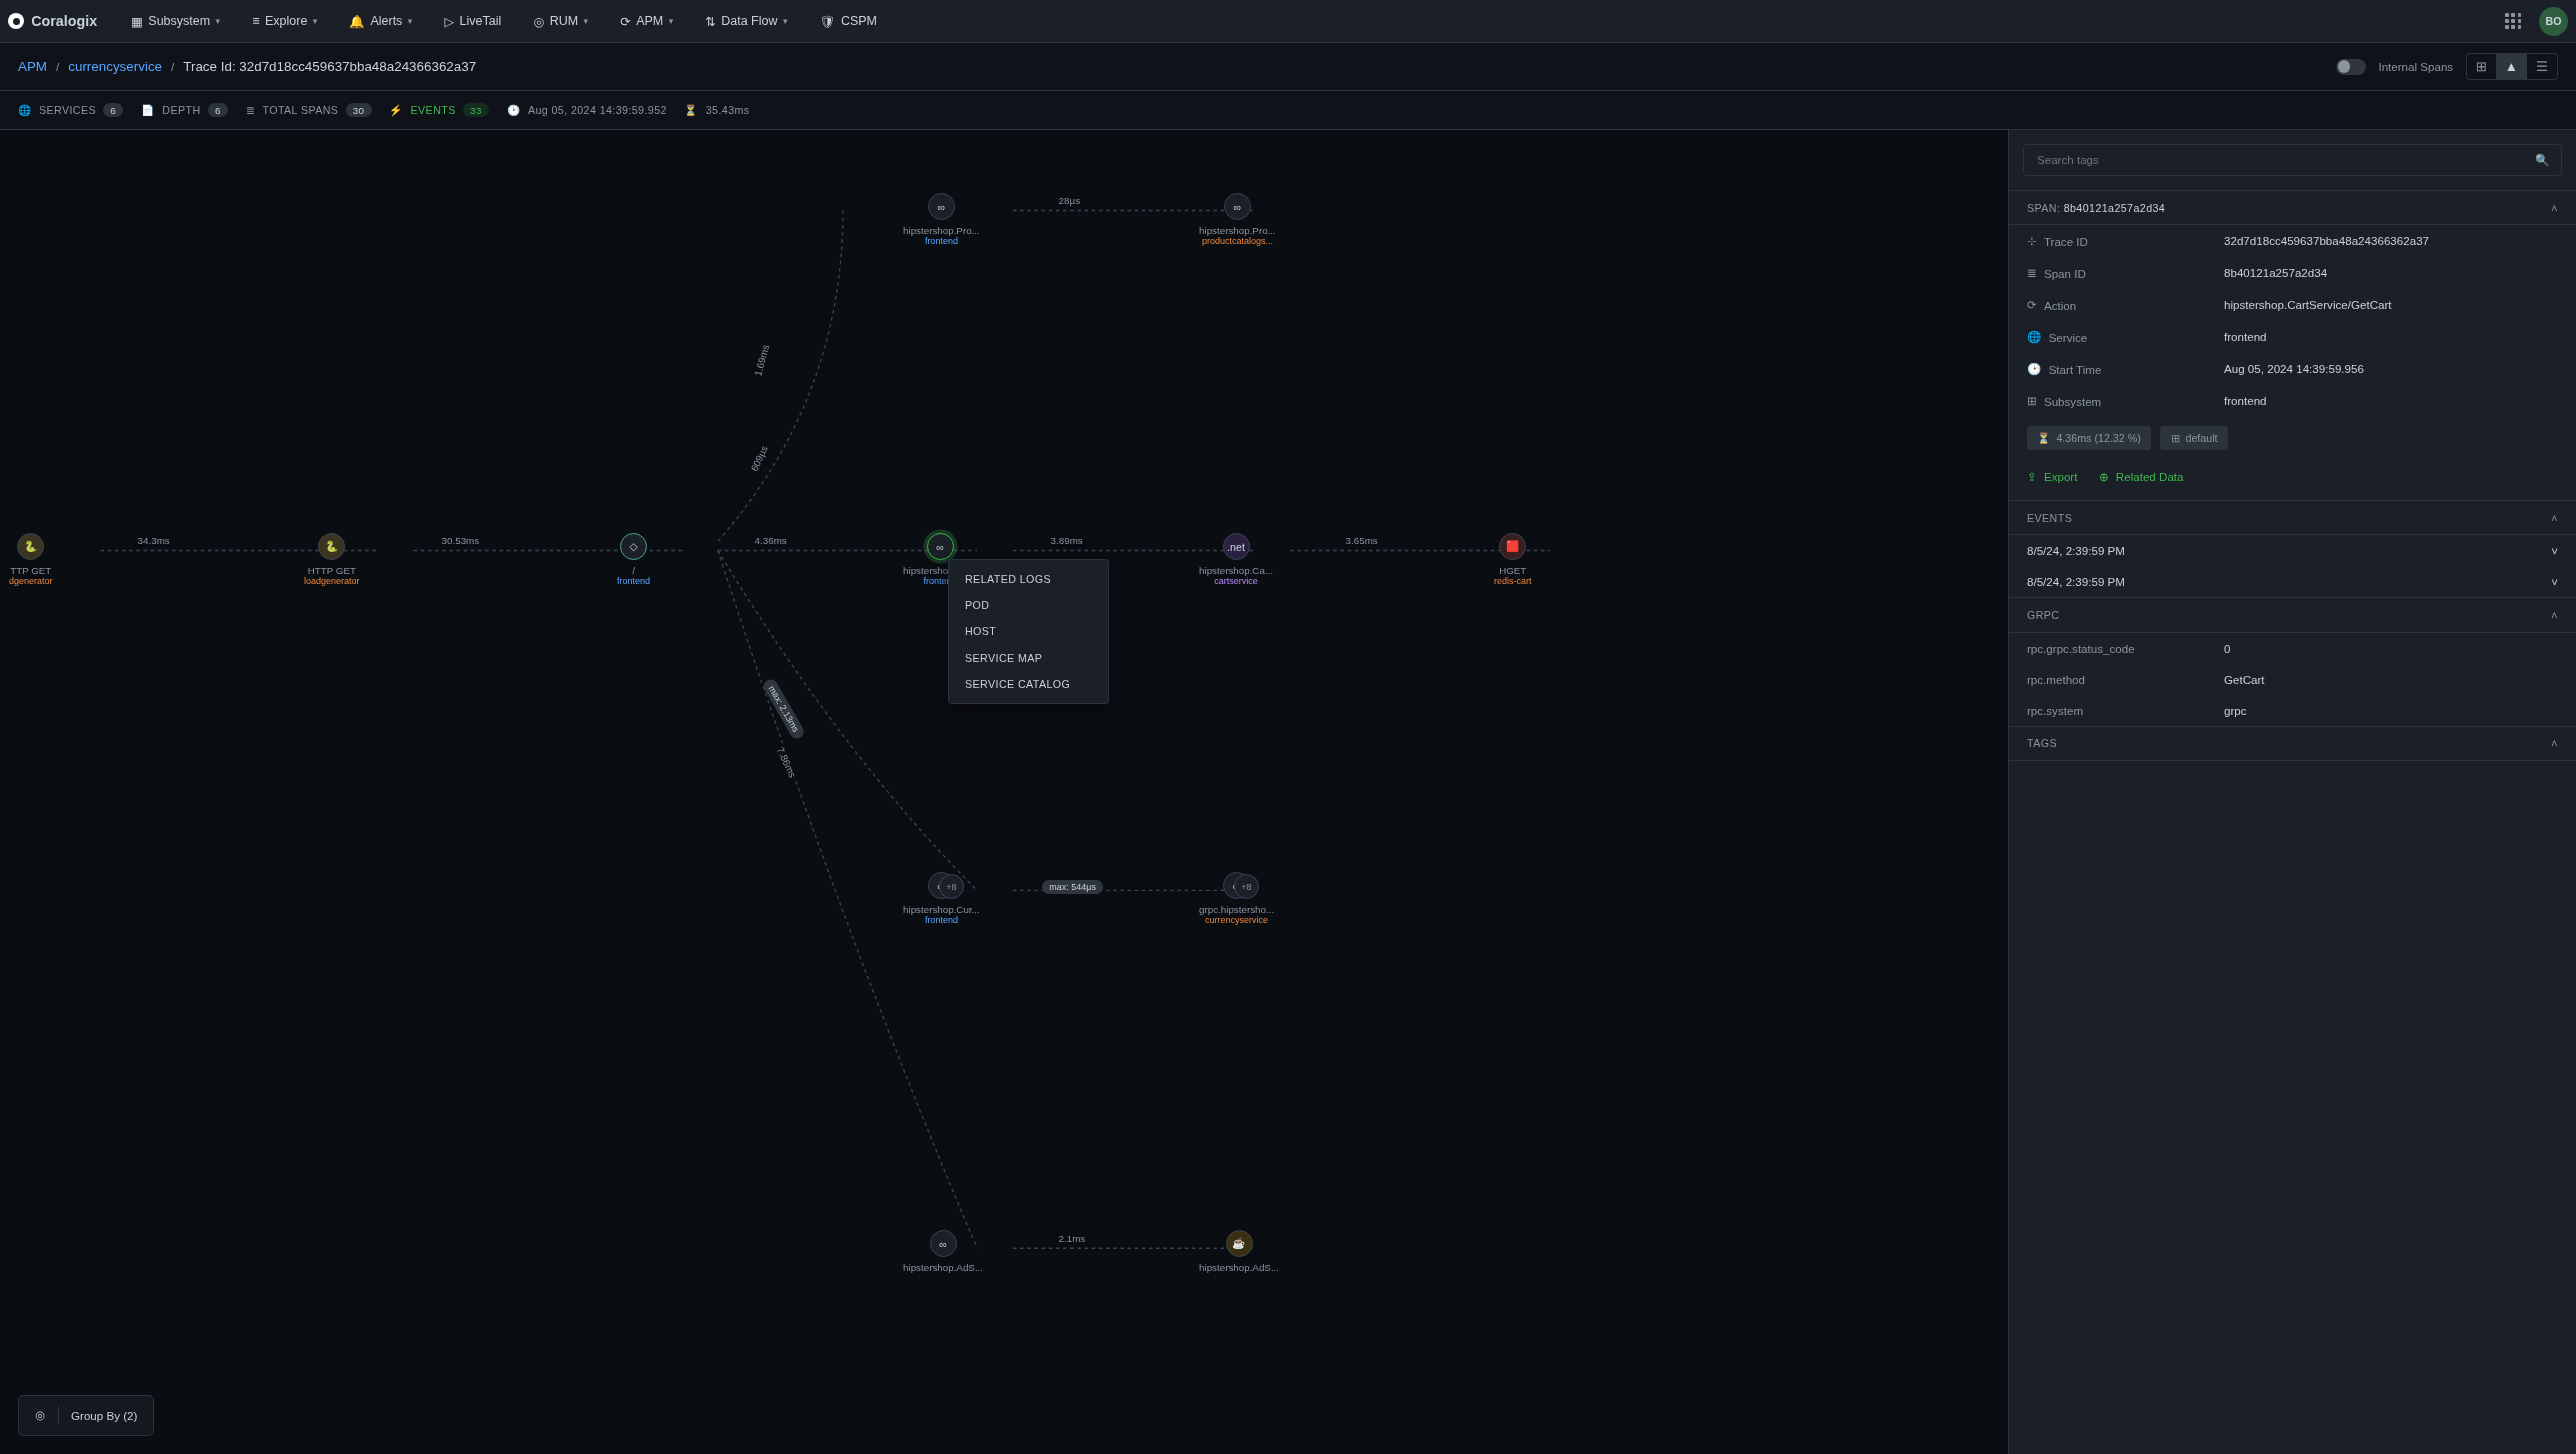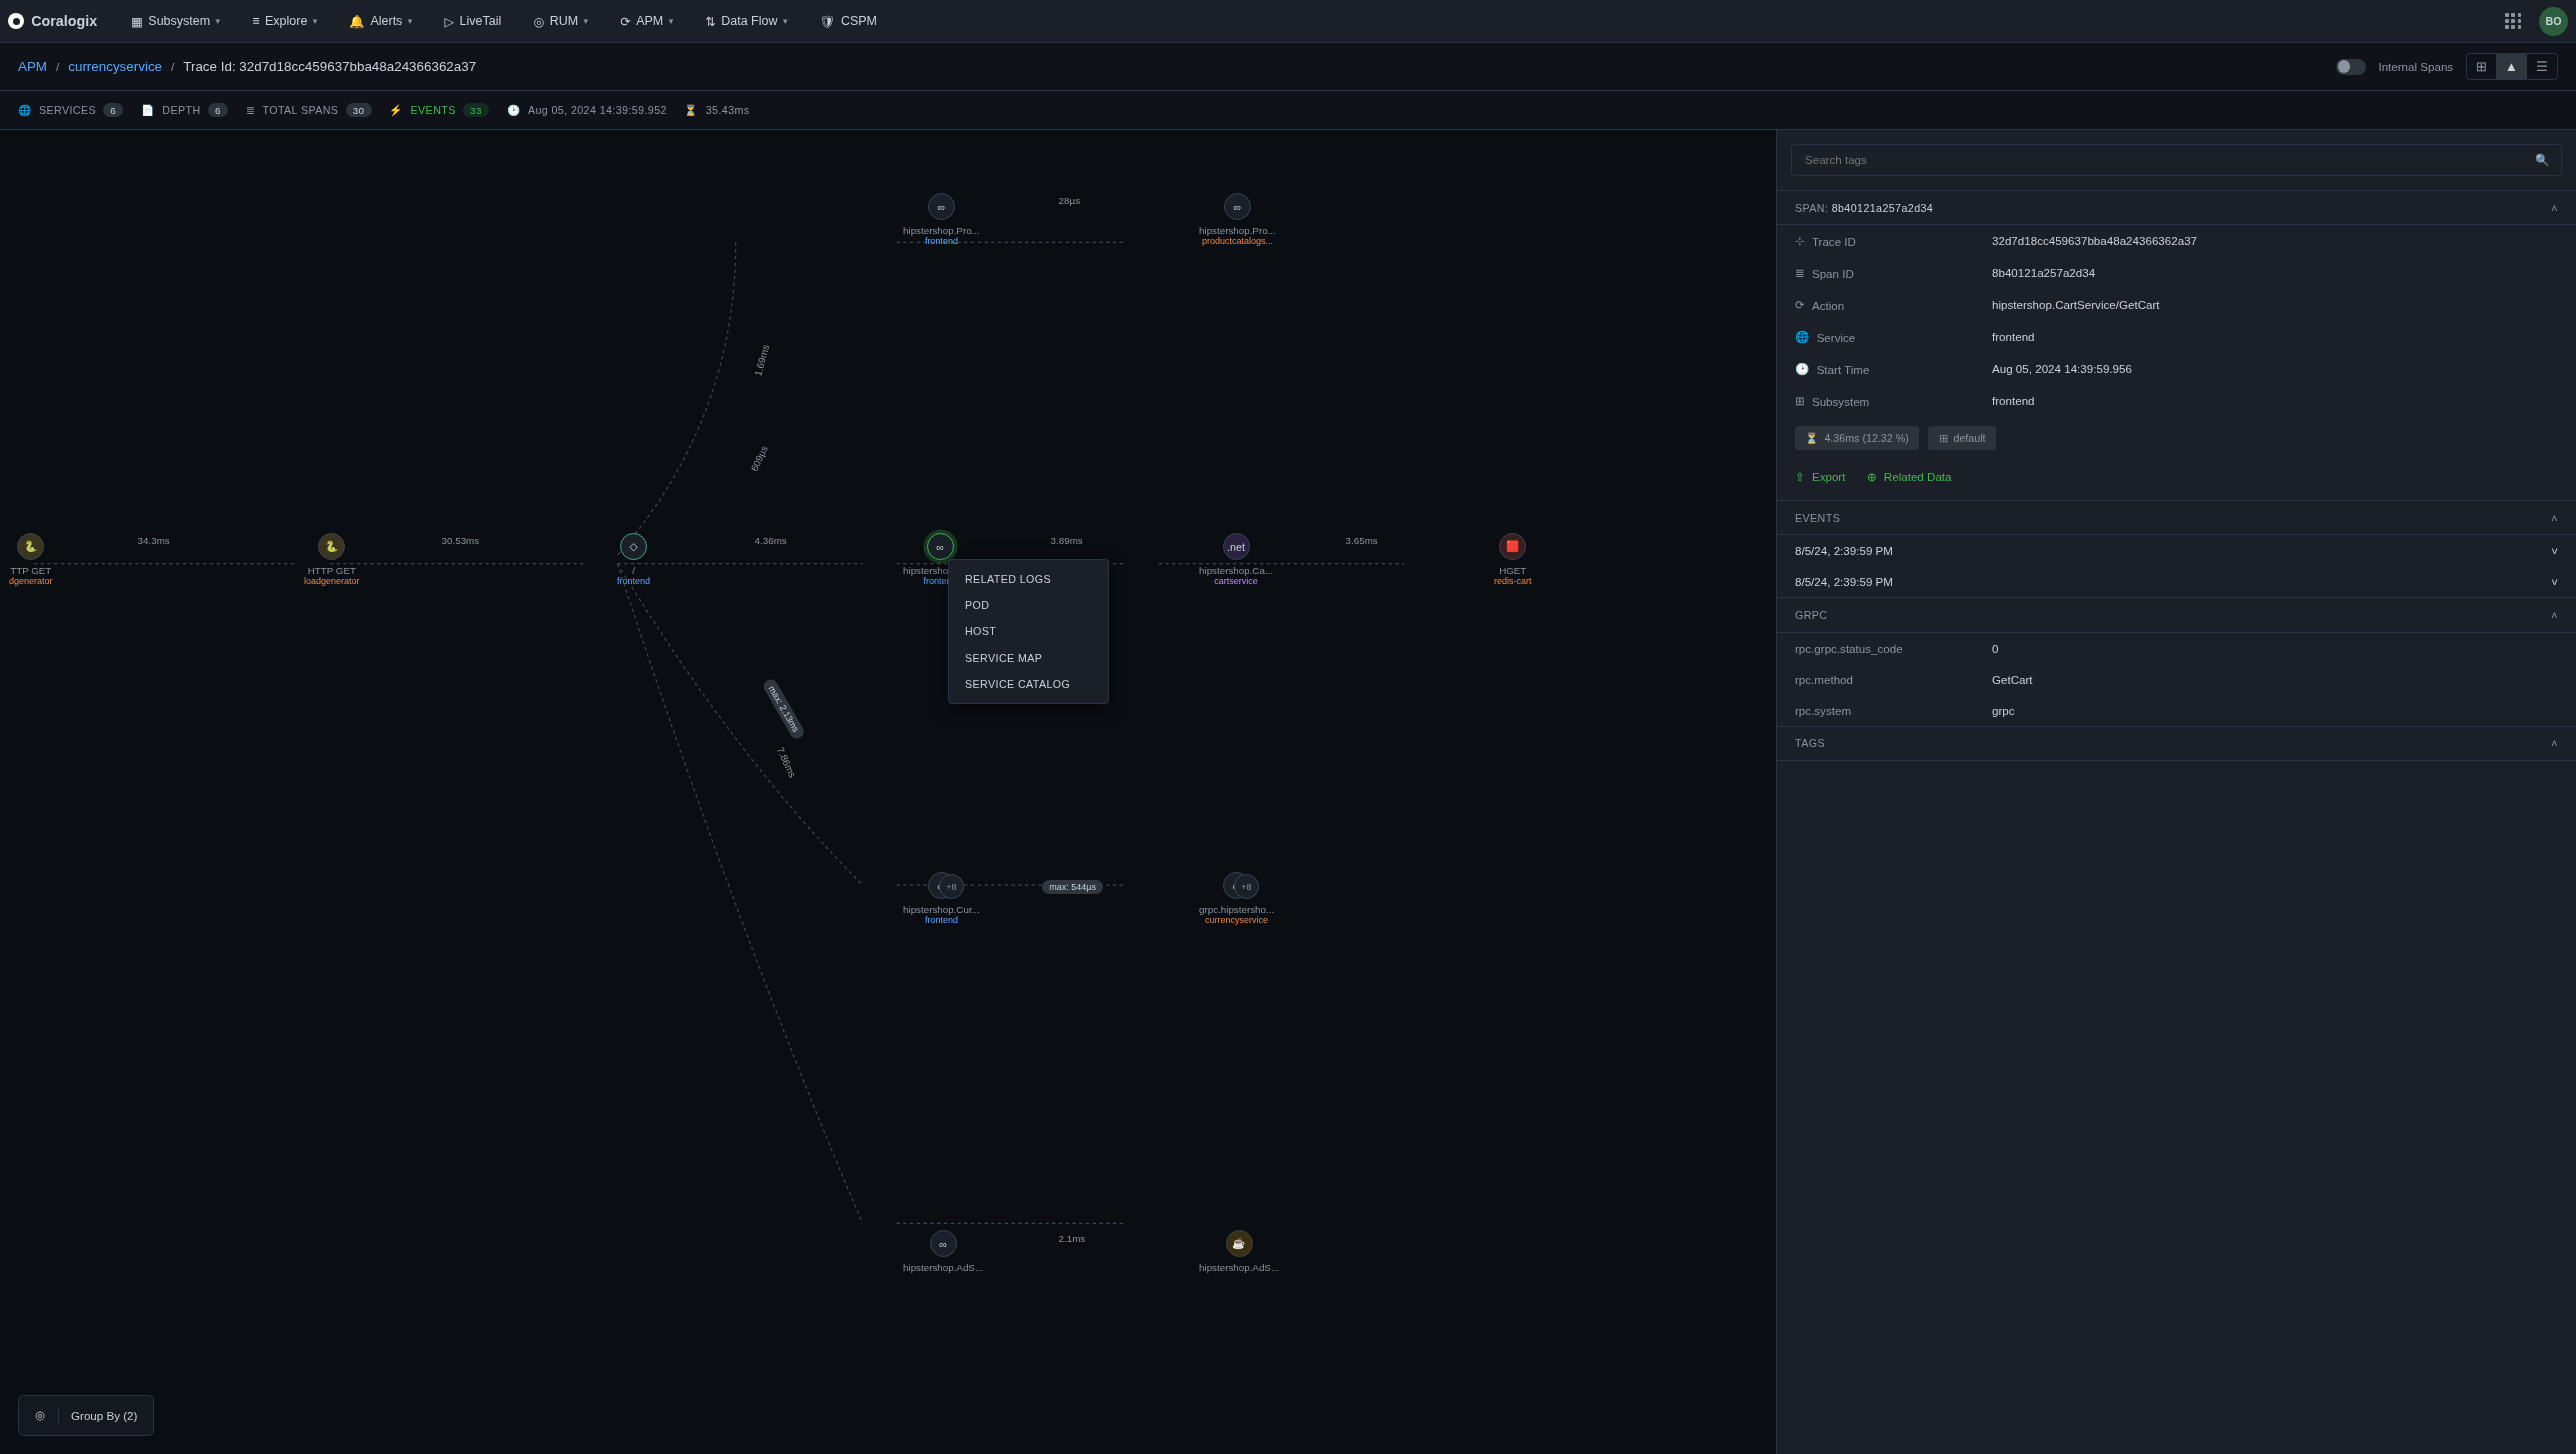--- a/index.html
+++ b/index.html
@@ -64,21 +64,21 @@
   
   .statsrow{height:39px;background:var(--bg-main);display:flex;align-items:center;padding:0 18px;gap:18px;border-bottom:0.9px solid var(--border);font-size:10.7px;}
   .stat{display:flex;align-items:center;gap:7.2px;color:var(--text-dim);letter-spacing:0.4px;}
   .stat .label{text-transform:uppercase;}
   .badge{background:var(--pill);border-radius:9px;padding:1.8px 7.2px;color:var(--text);font-size:9.8px;}
   .stat.green .badge, .stat.green{color:var(--green);}
   .stat.green .badge{background:rgba(63,185,80,.15);}
   
   .main{display:flex;height:calc(1454px - 43px - 48px - 39px);}
   .graph-area{flex:1;position:relative;background:var(--bg-dark);overflow:hidden;}
-  .side{width:800px;border-left:0.9px solid var(--border);background:var(--bg-panel);overflow-y:auto;}
+  .side{width:568px;border-left:0.9px solid var(--border);background:var(--bg-panel);overflow-y:auto;}
   
   .node{position:absolute;display:flex;flex-direction:column;align-items:center;font-size:9.8px;}
   .node .ico{width:27px;height:27px;border-radius:50%;border:1.8px solid #3a4556;background:var(--node-bg);display:flex;align-items:center;justify-content:center;font-size:10.7px;}
   .node.sel .ico{border-color:var(--green);box-shadow:0 0 0 3.6px rgba(63,185,80,.25);}
   .node .nm{margin-top:5.4px;color:var(--text-dim);max-width:107px;text-align:center;overflow:hidden;text-overflow:ellipsis;white-space:nowrap;}
   .node .svc{color:var(--blue);font-size:9px;}
   .node .svc.orange{color:var(--orange);text-align:center;}
   .node .svc.purple{color:var(--purple);}
   .edge-label{position:absolute;color:var(--text-dim);font-size:9.8px;background:rgba(10,13,18,.7);padding:0.9px 3.6px;border-radius:2.7px;}
   .edge-label.pill{background:#30363d;color:var(--text);font-size:9px;padding:1.8px 7.2px;border-radius:7.2px;}

